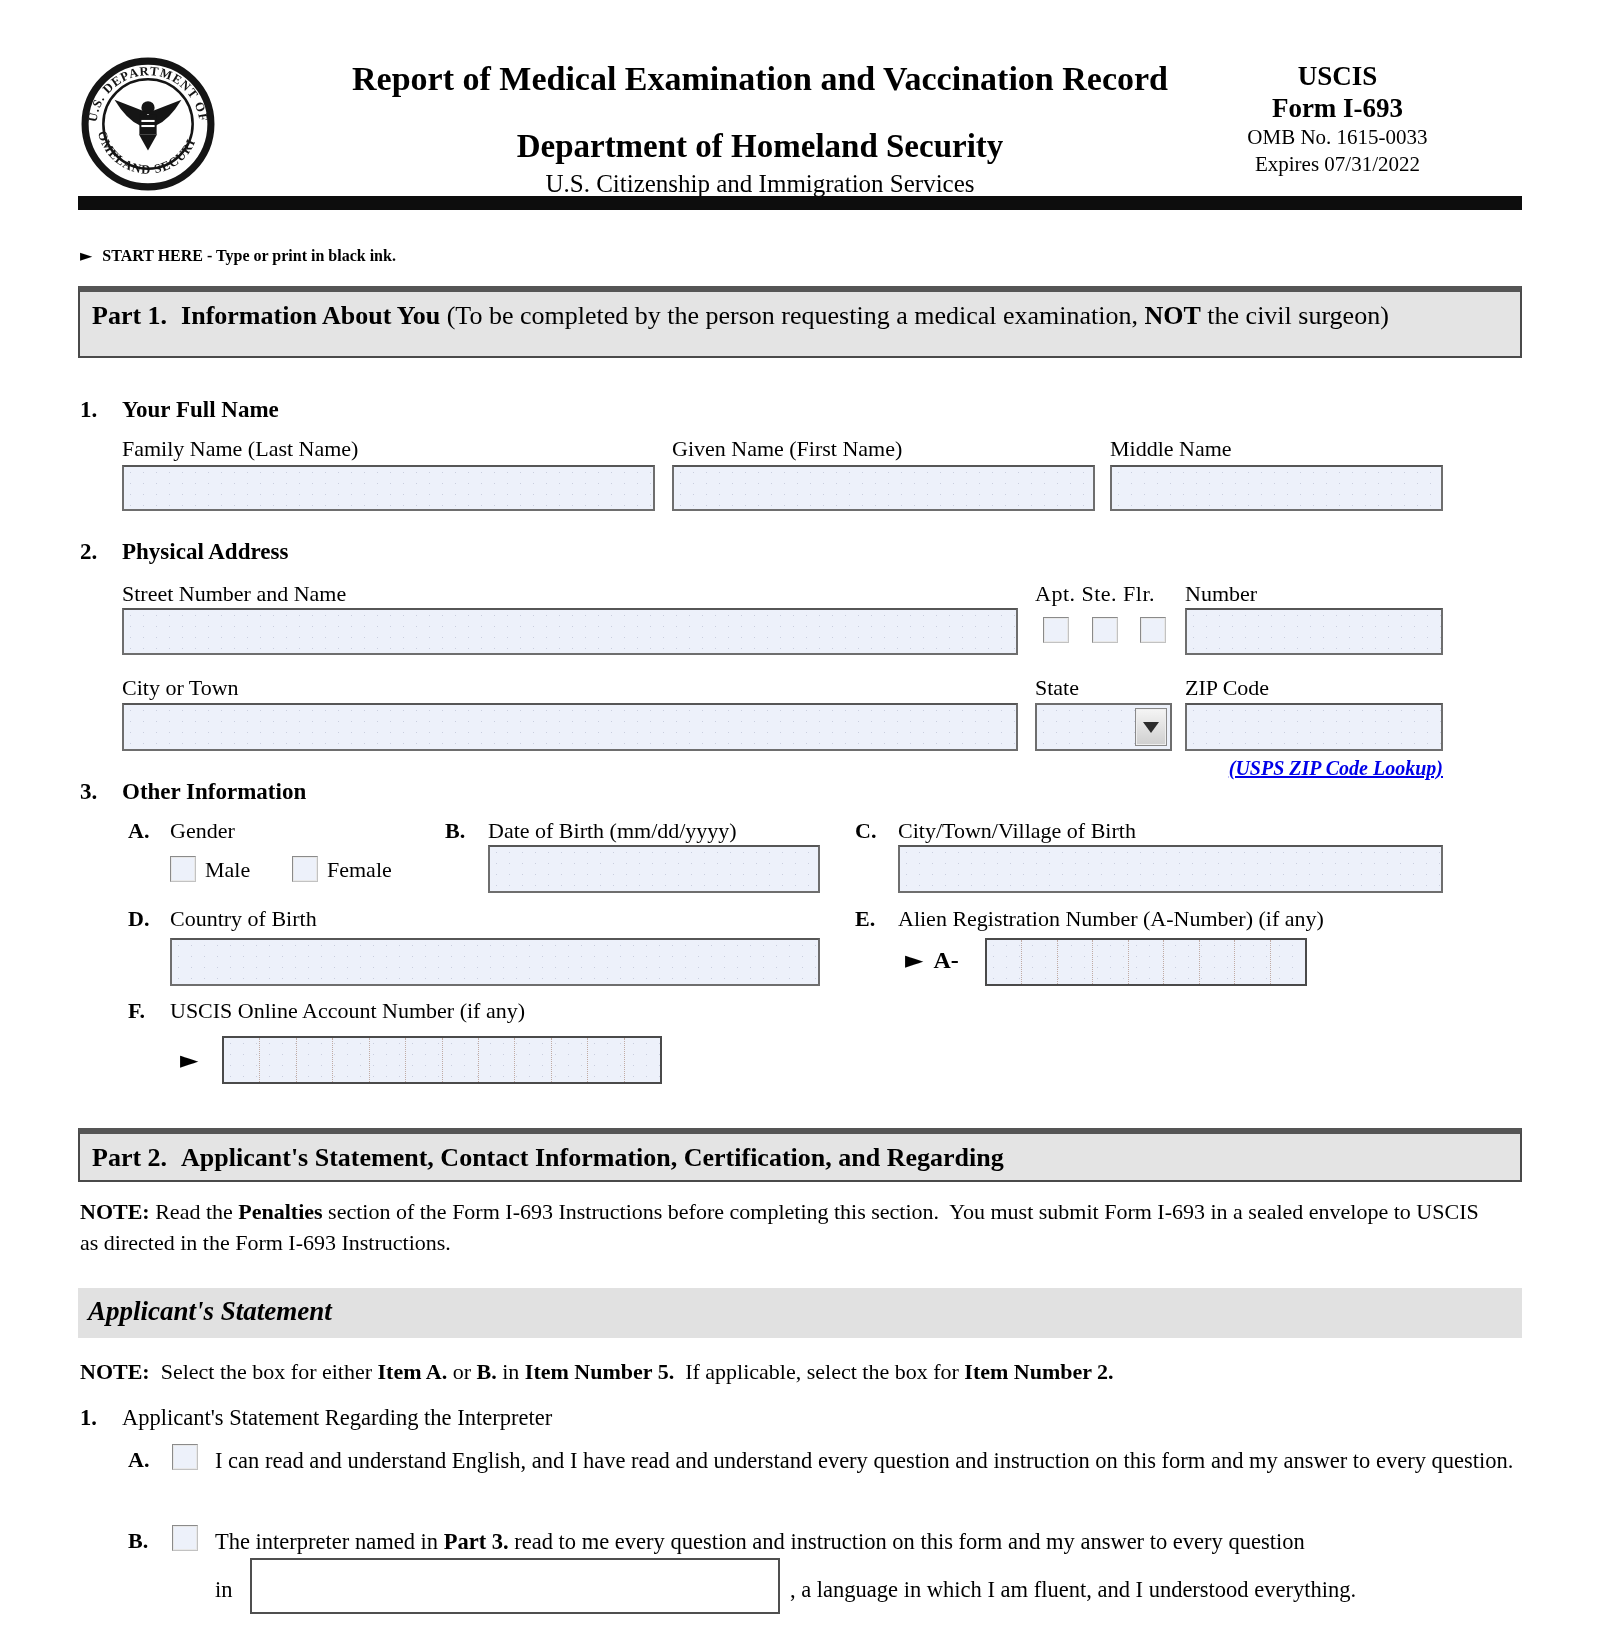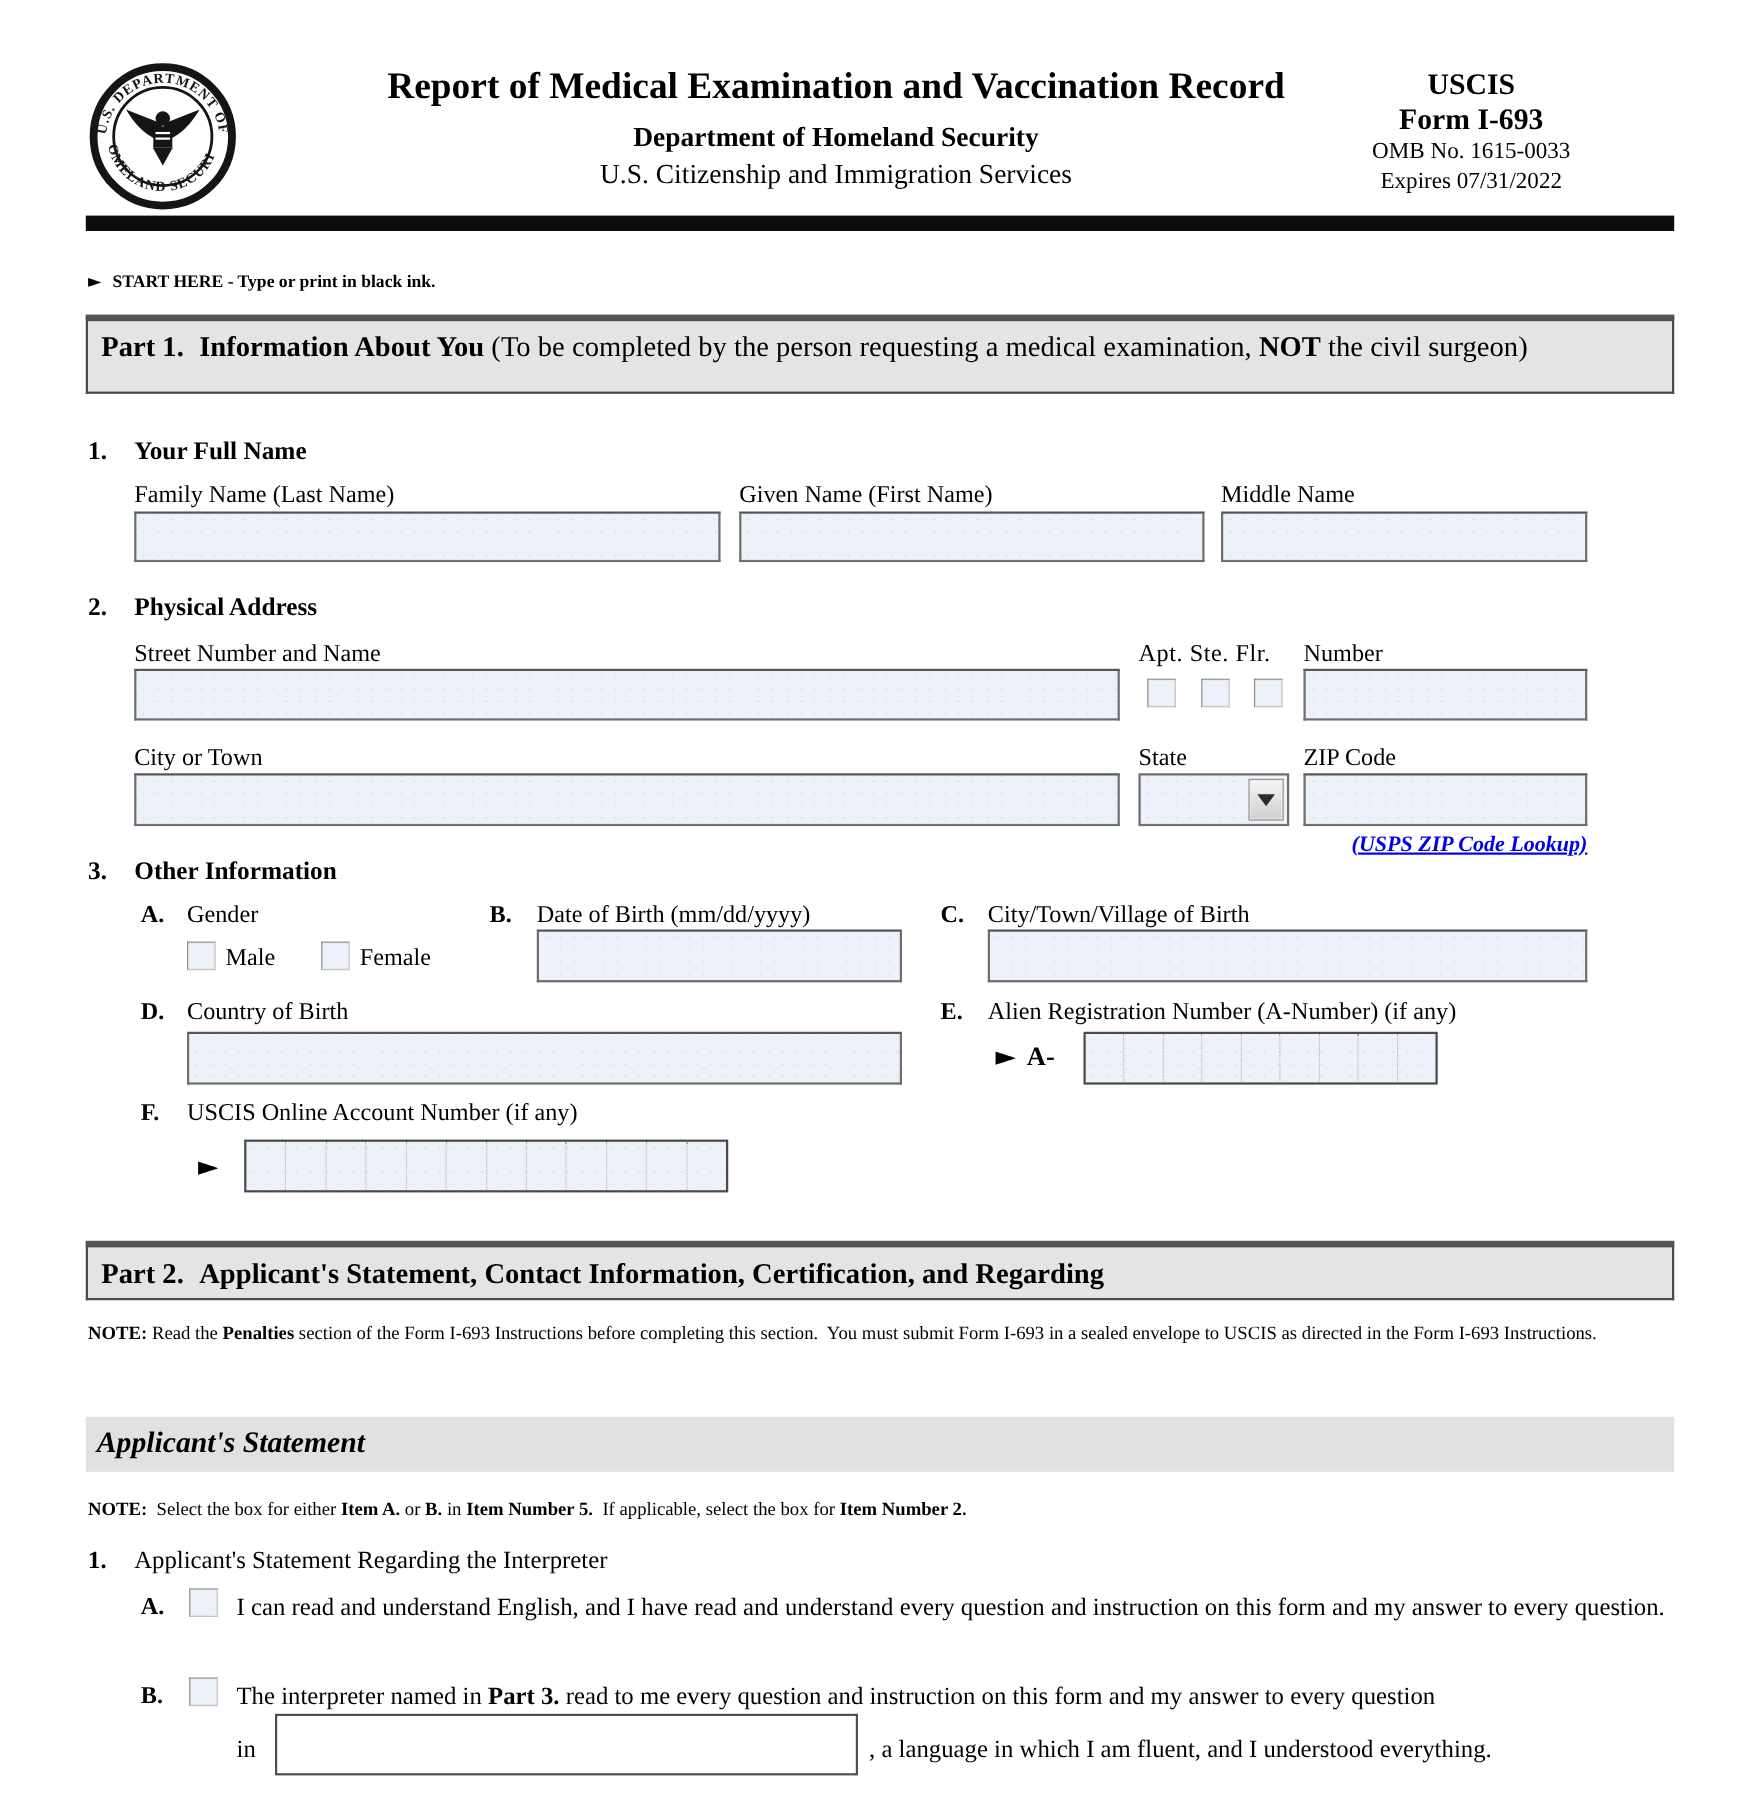--- a/index.html
+++ b/index.html
@@ -8,21 +8,21 @@
     position:relative; width:1600px; height:1638px; background:#ffffff;
     font-family:"Liberation Serif","DejaVu Serif",serif; color:#000;
     overflow:hidden;
   }
   .abs { position:absolute; }
   .b { font-weight:bold; }
   .center { text-align:center; }
 
   
   .title { font-size:34px; font-weight:bold; }
-  .dept  { font-size:25px; font-weight:bold; margin-top:14px; }
+  .dept  { font-size:33px; font-weight:bold; margin-top:30px; }
   .agency{ font-size:25px; margin-top:5px; }
   .formbox { font-size:21px; line-height:27px; }
   .formbox .big { font-size:27px; font-weight:bold; line-height:32px; }
   .blackbar { background:#0d0d0d; }
 
   
   .partbox {
     background:#e4e4e4; border:2px solid #4a4a4a; border-top:6px solid #555;
     font-size:26px; padding:6px 12px; line-height:36px;
   }
@@ -63,21 +63,21 @@
   }
   .tri { width:0; height:0; border-left:8px solid transparent;
     border-right:8px solid transparent; border-top:11px solid #2c2c2c; }
 
   .lbl { font-size:22px; }
   .itemtitle { font-size:23px; font-weight:bold; }
   .letter { font-size:22px; font-weight:bold; }
   .arrow { font-family:"DejaVu Sans",sans-serif; }
   .link { color:#0000e8; font-weight:bold; font-style:italic;
     text-decoration:underline; font-size:20px; cursor:pointer; }
-  .note { font-size:17px; line-height:31px; white-space:pre-wrap; }
+  .note { font-size:22px; line-height:31px; white-space:pre-wrap; }
   .stmt { font-size:22.5px; line-height:33px; white-space:pre-wrap; }
 </style>
 </head>
 <body>
 
 <div class="page">
 
   <div class="abs" style="left:80px; top:56px; width:136px; height:136px;">
     <svg viewBox="0 0 134 134" width="136" height="136">
       <circle cx="67" cy="67" r="62" fill="#ffffff" stroke="#151515" stroke-width="7"></circle>

